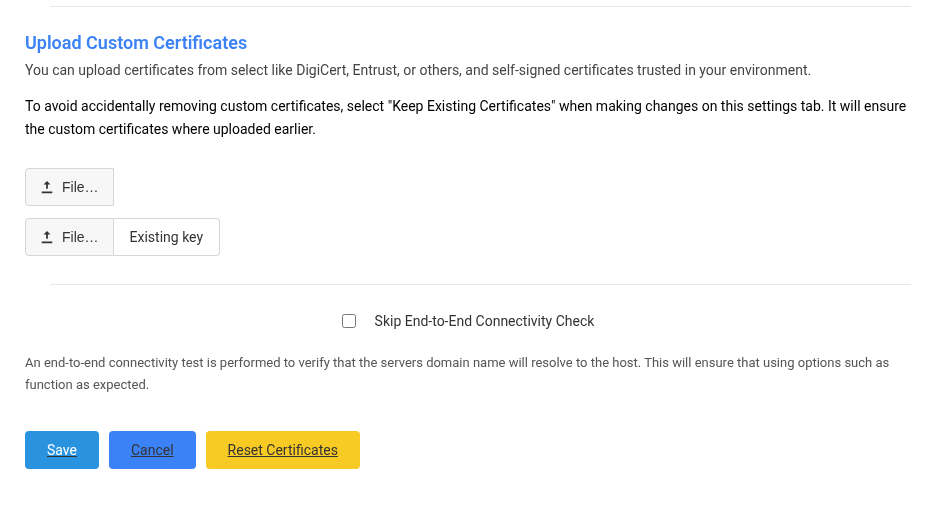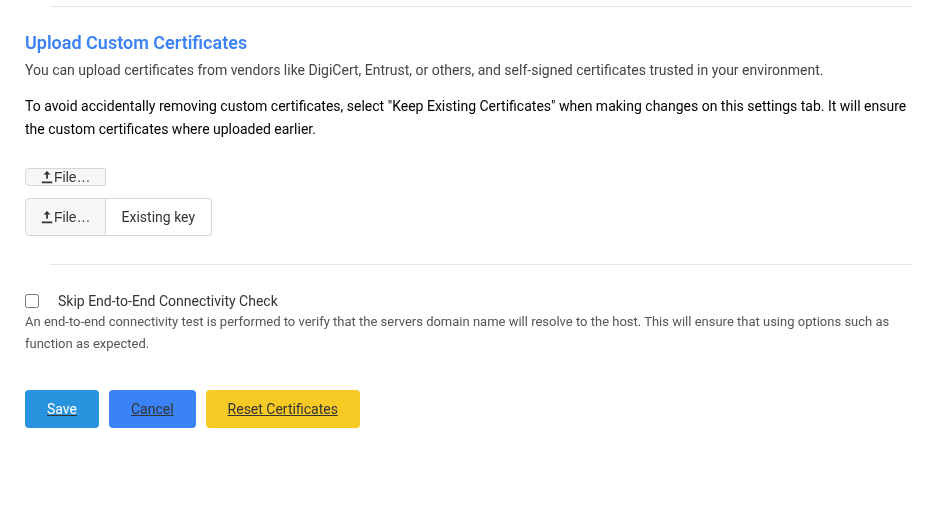--- a/index.html
+++ b/index.html
@@ -35,24 +35,25 @@
       line-height: 1.6;
       margin-bottom: 28px;
     }
     .file-row {
       display: flex;
       margin-bottom: 12px;
     }
     .file-btn {
       display: inline-flex;
       align-items: center;
+      gap: 8px;
       background: #f7f7f7;
       border: 1px solid #d6d6d6;
       border-radius: 4px 0 0 4px;
-      padding: 0 14px;
+      padding: 10px 14px;
       font-size: 14px;
       color: #333;
       cursor: pointer;
     }
     .file-label {
       display: inline-flex;
       align-items: center;
       background: #fff;
       border: 1px solid #d6d6d6;
       border-left: none;
@@ -69,21 +70,22 @@
     .bottom-divider {
       border-top: 1px solid #e6e6e6;
       margin-left: 25px;
       margin-top: 28px;
       margin-bottom: 28px;
     }
     .checkbox-row {
       display: flex;
       align-items: center;
       gap: 19px;
-      margin-bottom: 2px;
+      margin-bottom: 23px;
+      justify-content: center;
     }
     .checkbox-row input[type="checkbox"] {
       width: 14px;
       height: 14px;
       cursor: pointer;
     }
     .checkbox-label {
       font-size: 14px;
       color: #333;
       cursor: pointer;
@@ -119,21 +121,21 @@
       background: #f7cb24;
       color: #333;
     }
   </style>
 </head>
 <body>
 
 <div class="top-divider"></div>
 
 <h2 class="section-title">Upload Custom Certificates</h2>
-<p class="section-desc">You can upload certificates from vendors like DigiCert, Entrust, or others, and self-signed certificates trusted in your environment.</p>
+<p class="section-desc">You can upload certificates from select like DigiCert, Entrust, or others, and self-signed certificates trusted in your environment.</p>
 <p class="section-note">To avoid accidentally removing custom certificates, select "Keep Existing Certificates" when making changes on this settings tab. It will ensure the custom certificates where uploaded earlier.</p>
 
 <div class="file-row">
   <button class="file-btn">
     <svg class="upload-icon" viewBox="0 0 16 16">
         <path d="M8 1l4 4H9v5H7V5H4l4-4zM2 13h12v2H2z"></path>
       </svg>
     <span>File…</span>
   </button>
 </div>

